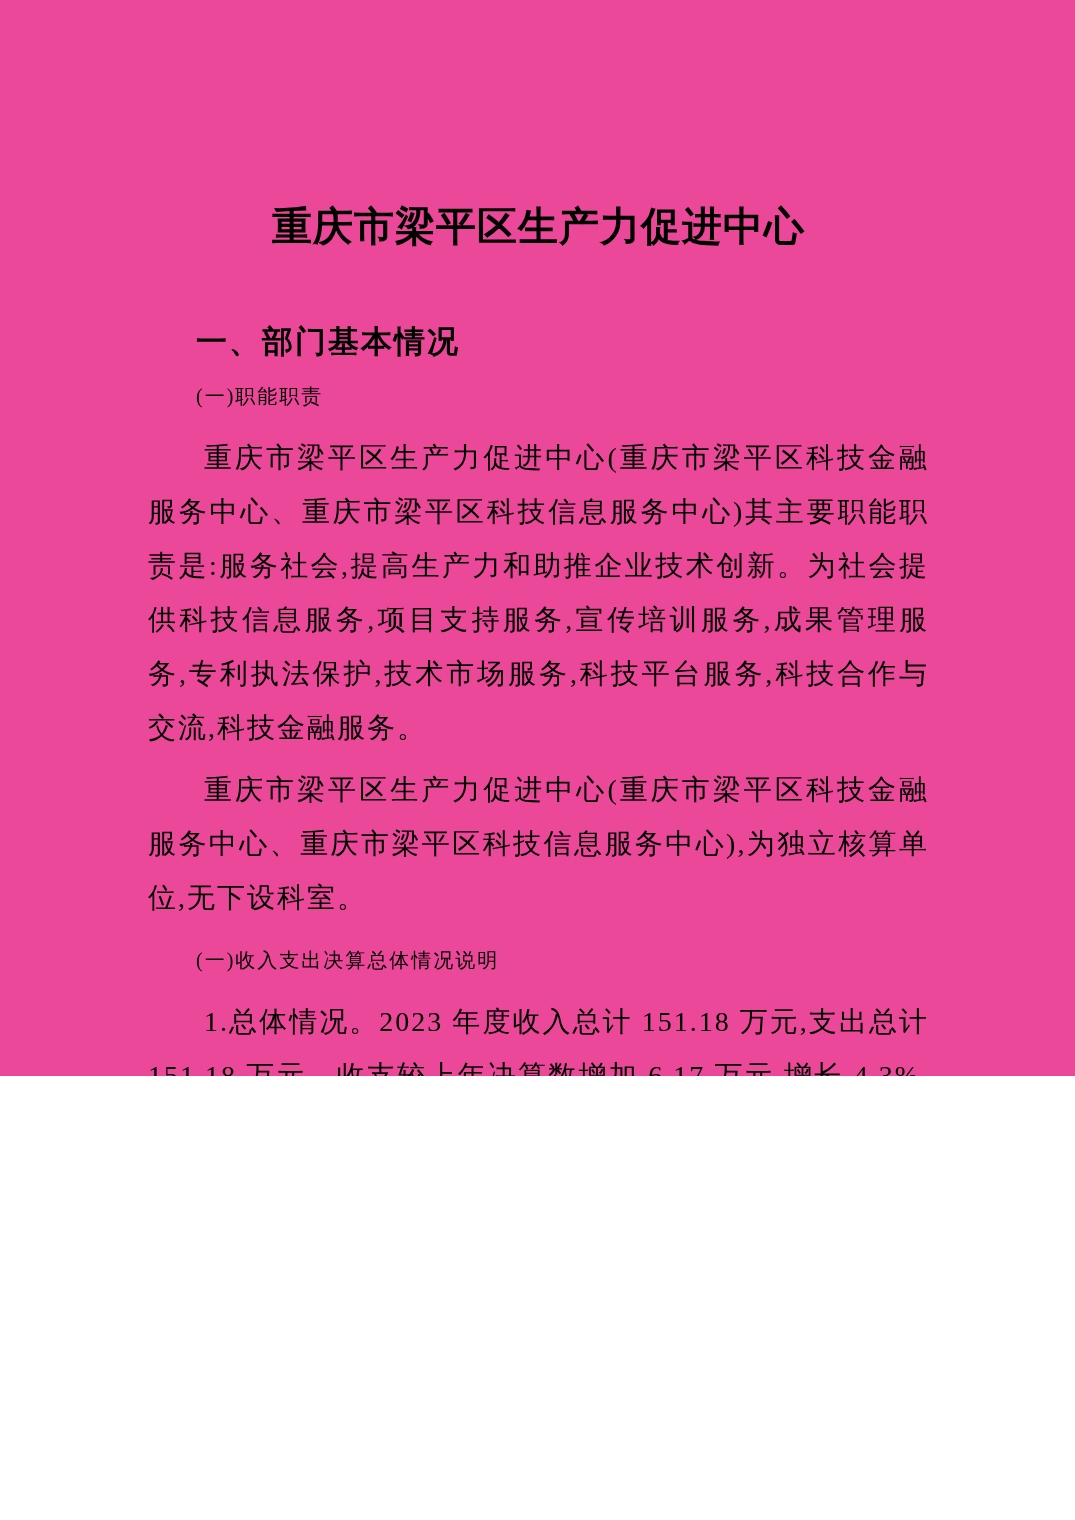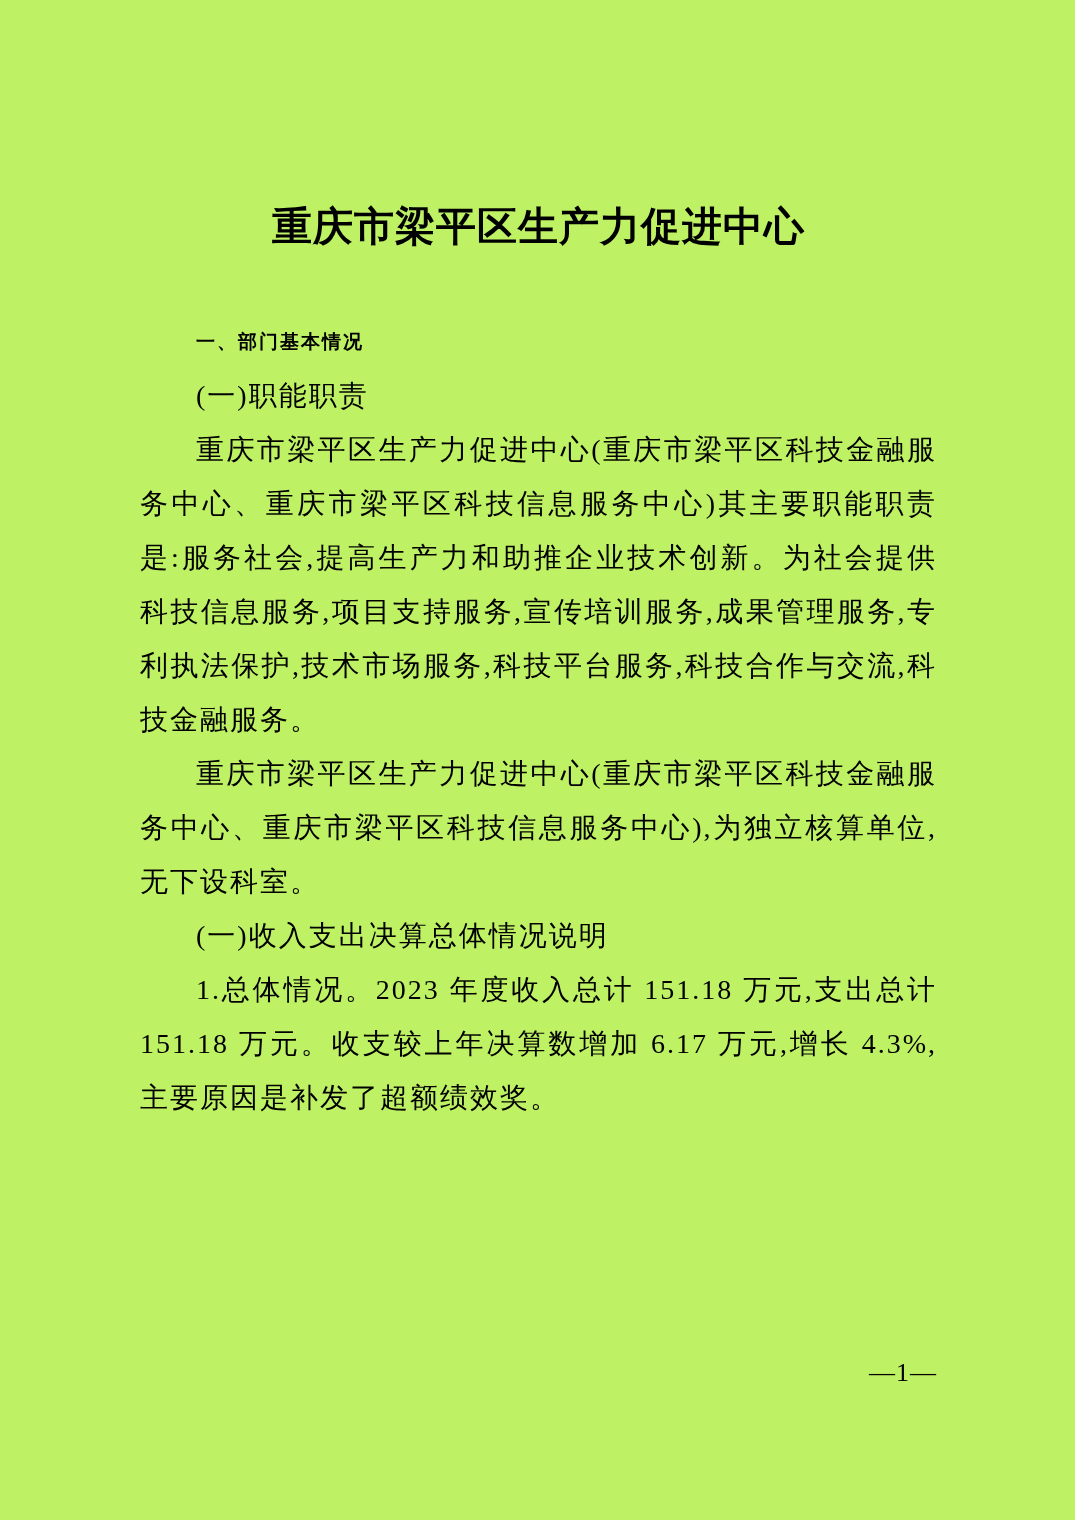--- a/index.html
+++ b/index.html
@@ -3,22 +3,22 @@
 <meta charset="utf-8">
 <style>
   html, body {
     margin: 0;
     padding: 0;
     background: #ffffff;
   }
   .page {
     position: relative;
     width: 1075px;
-    height: 1520px;
-    background: #bef264;
+    height: 1076px;
+    background: #ec4899;
     color: #000000;
     font-family: "Liberation Serif", "DejaVu Serif", serif;
     overflow: hidden;
   }
   .content {
     position: absolute;
     left: 140px;
     width: 797px;
     top: 0;
   }
@@ -32,31 +32,31 @@
     font-family: "Liberation Serif", "DejaVu Serif", serif;
   }
   .doc-body {
     margin-top: 49px;
     font-size: 28px;
     line-height: 54px;
   }
   .h1 {
     font-family: Liberation Sans, sans-serif;
     font-weight: bold;
-    font-size: 19px;
+    font-size: 31px;
     padding-left: 56px;
     letter-spacing: 2px;
   }
   .h2 {
-    font-size: 28px;
+    font-size: 20px;
     padding-left: 56px;
     letter-spacing: 2px;
   }
   .para {
-    margin: 0;
+    margin: 8px;
     text-align: justify;
     text-justify: inter-ideograph;
     text-indent: 56px;
     letter-spacing: 2px;
   }
   .lead-bold {
     font-weight: normal;
   }
   .page-number {
     position: absolute;

